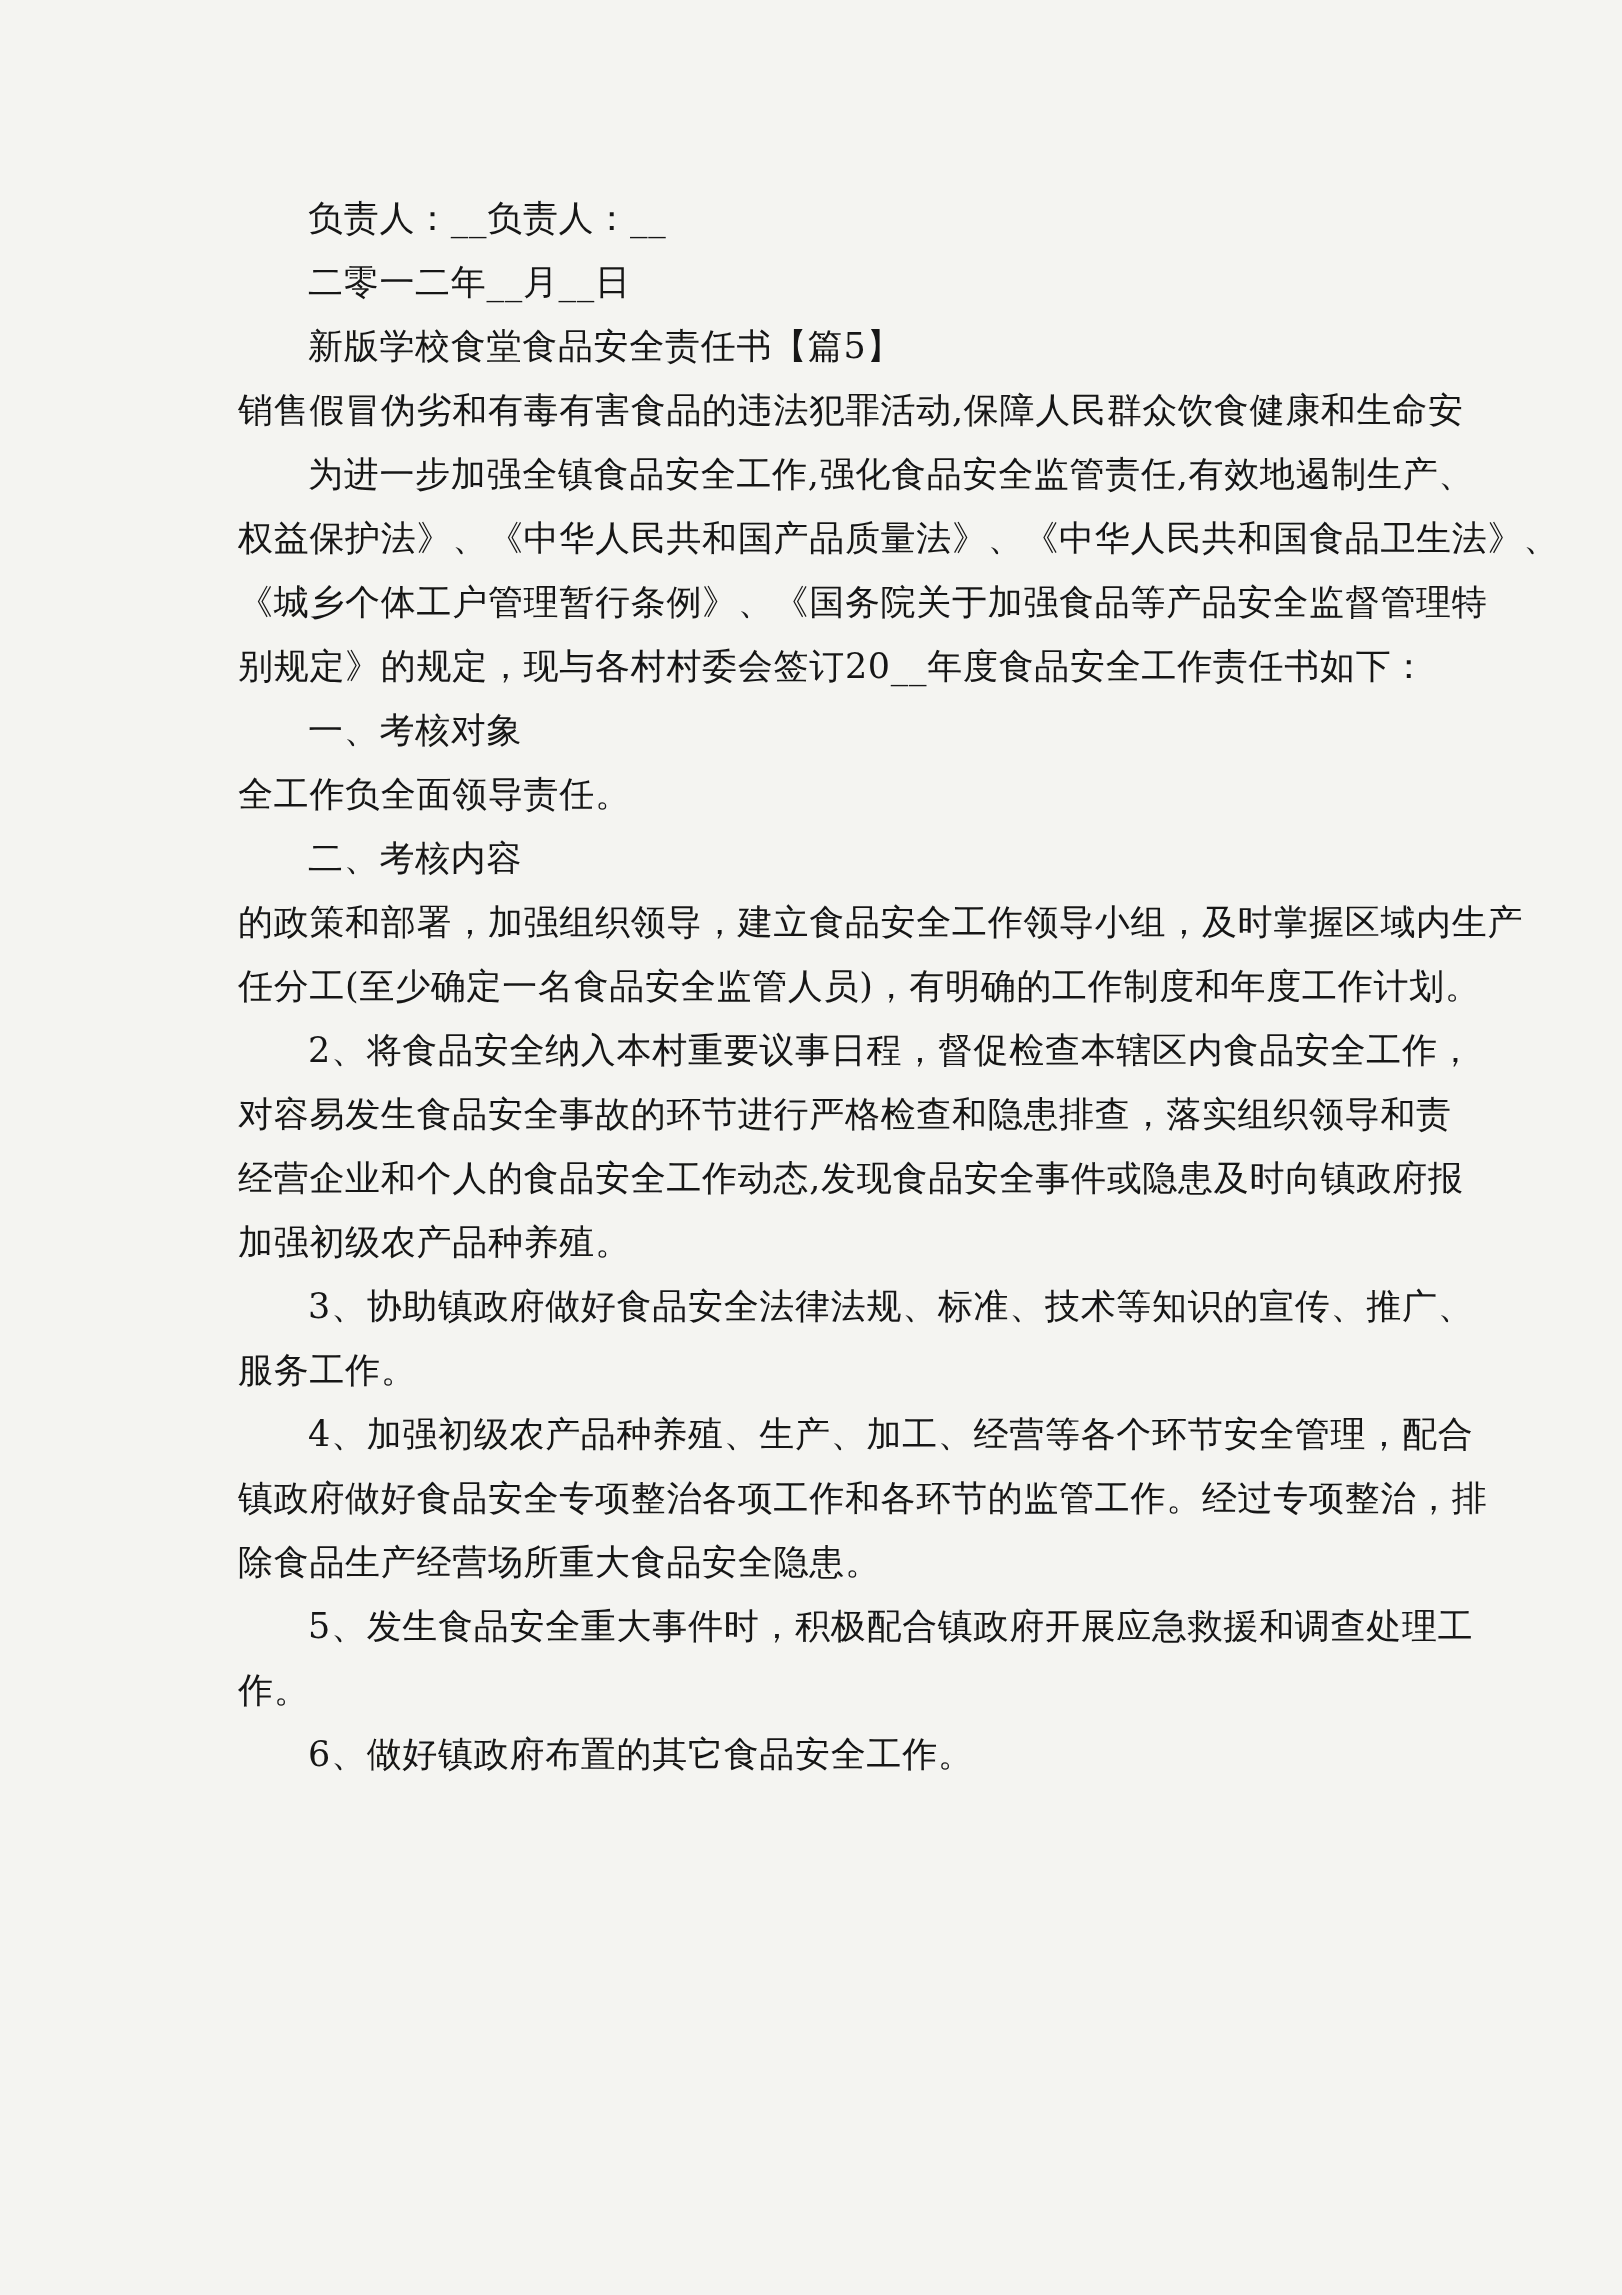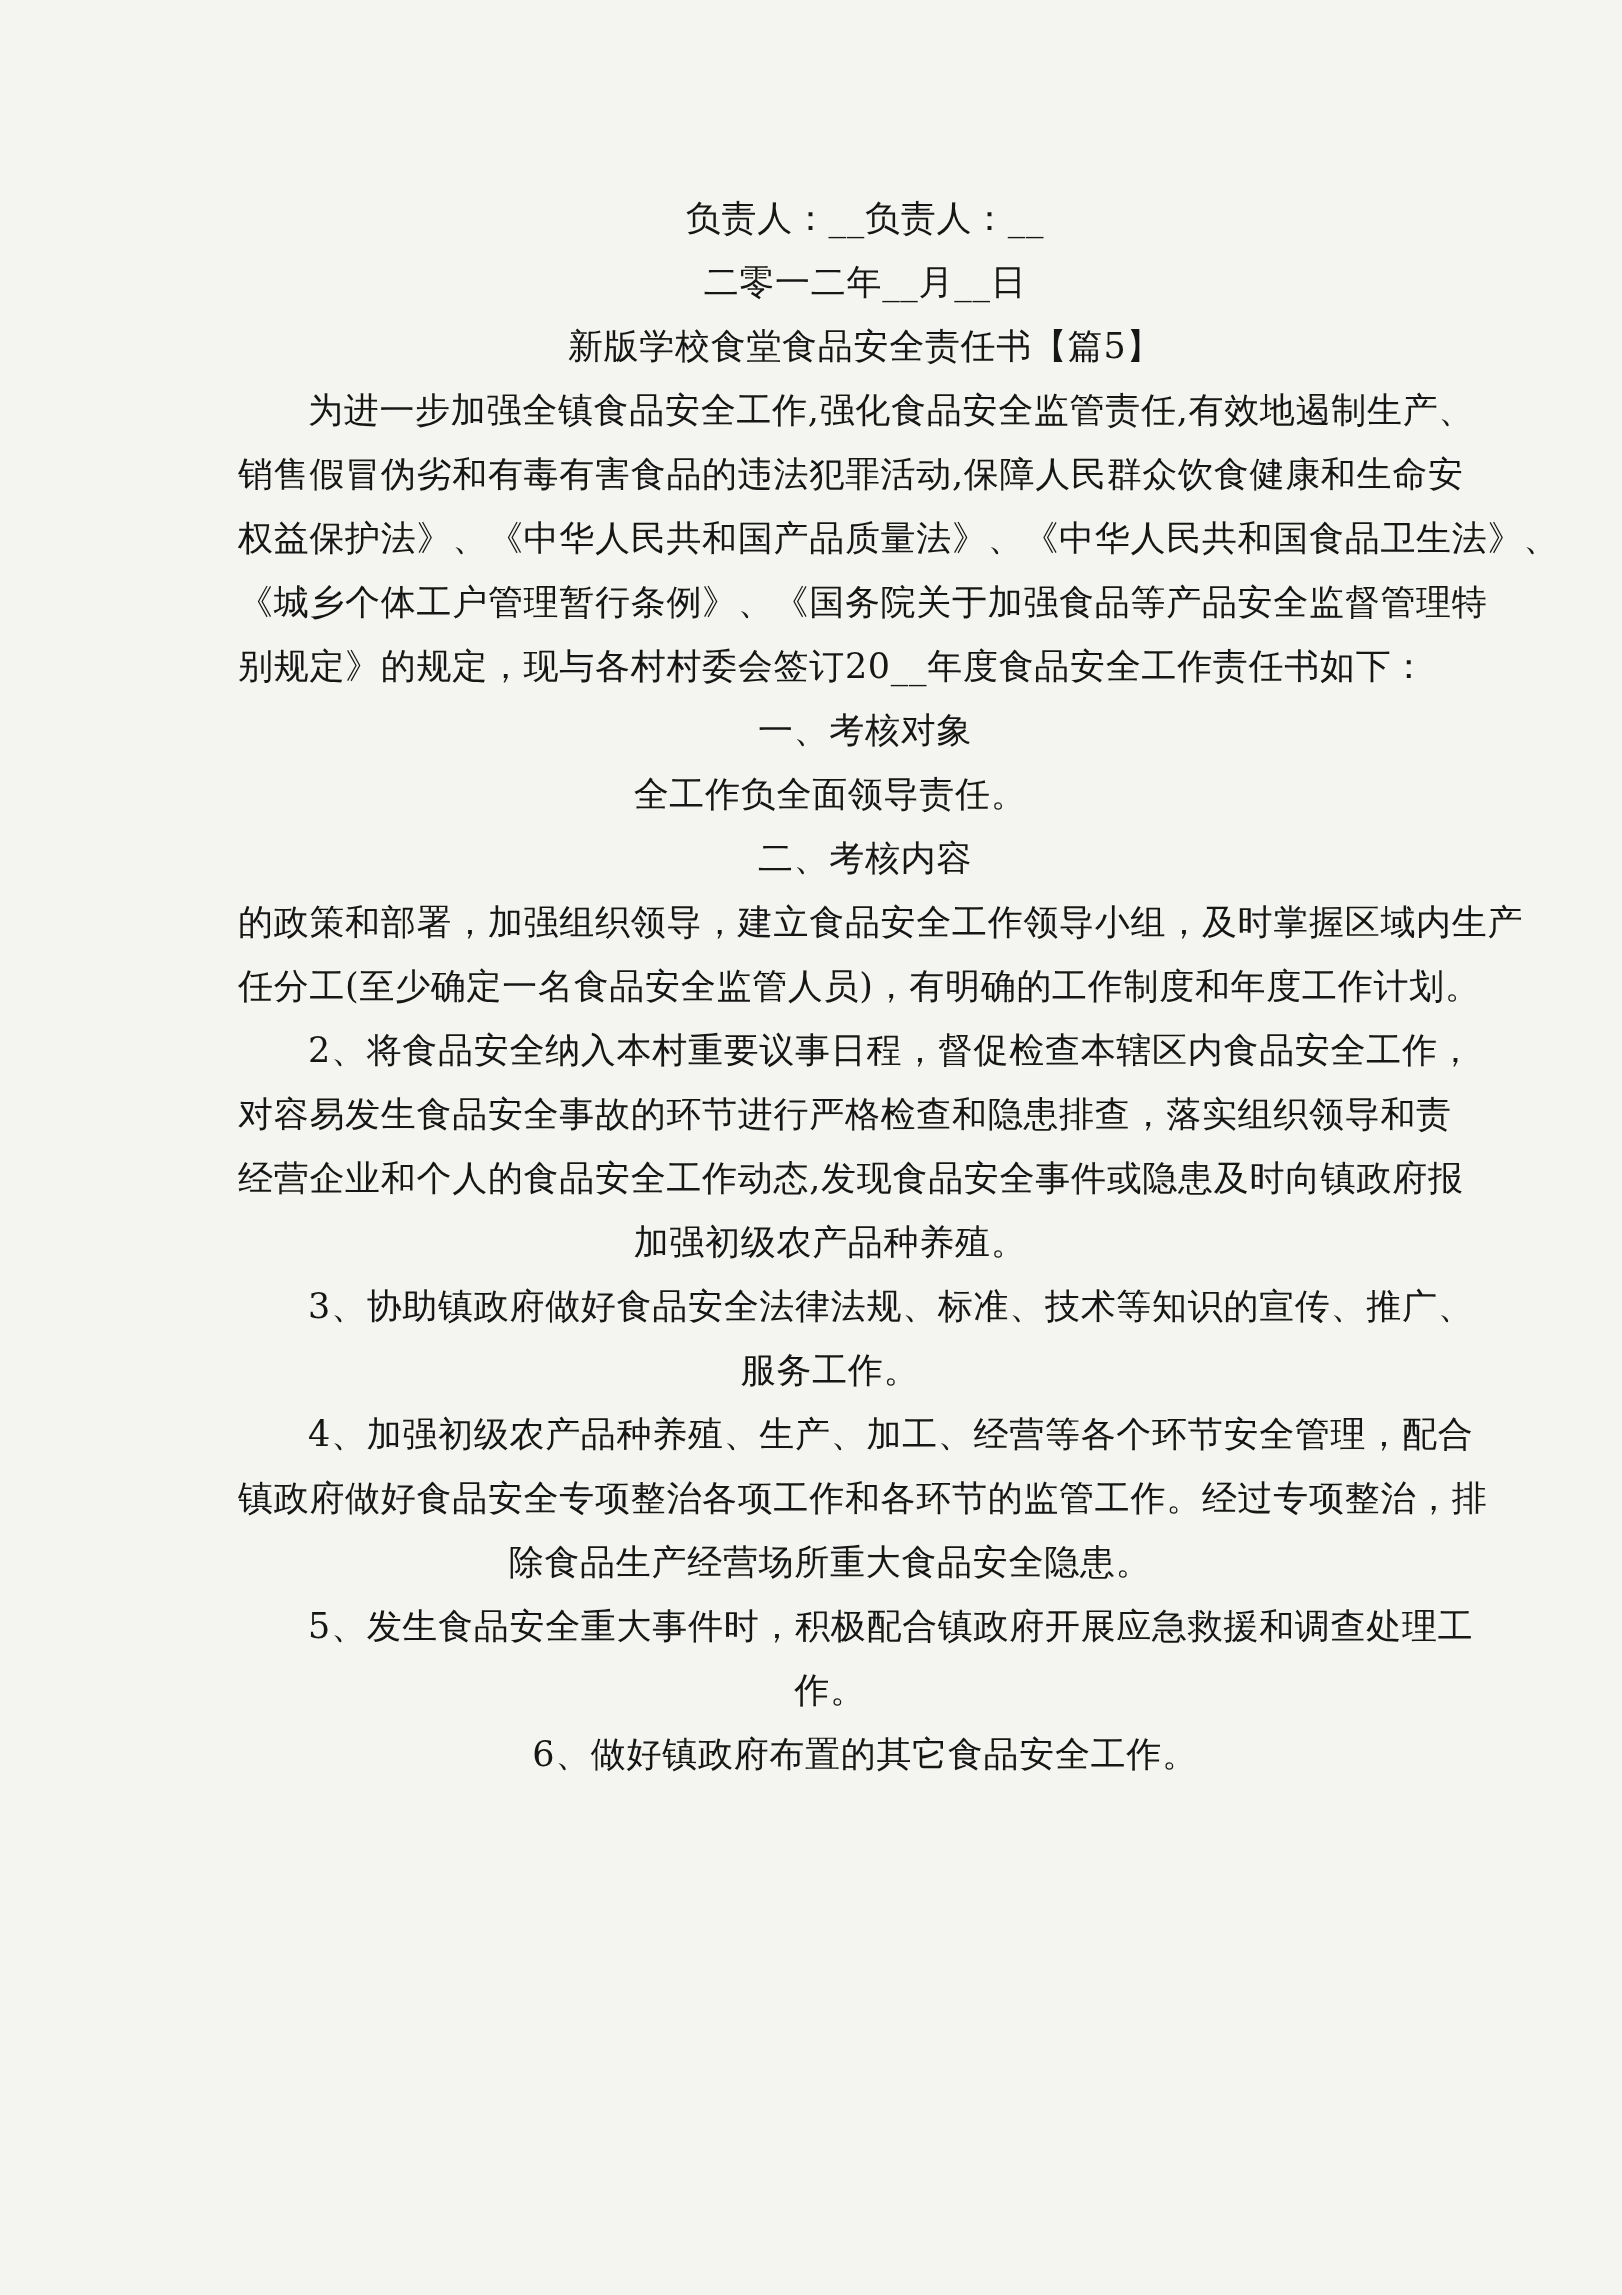--- a/index.html
+++ b/index.html
@@ -7,21 +7,20 @@
   body {
     background: #f4f4f1;
     font-family: "DejaVu Serif", "Liberation Serif", serif;
   }
   .page {
     position: relative;
     width: 1623px;
     height: 2295px;
     overflow: hidden;
     background: #f4f4f1;
-    text-align: center;
   }
   .doc-lines {
     position: absolute;
     left: 238px;
     top: 186px;
     width: 1184px;
   }
   .line {
     font-size: 35px;
     line-height: 64px;
@@ -36,22 +35,22 @@
   }
 </style>
 </head>
 <body>
 
 <div class="page">
   <div class="doc-lines">
       <div class="line indent">负责人：__负责人：__</div>
       <div class="line indent">二零一二年__月__日</div>
       <div class="line indent">新版学校食堂食品安全责任书【篇5】</div>
+      <div class="line">销售假冒伪劣和有毒有害食品的违法犯罪活动,保障人民群众饮食健康和生命安</div>
       <div class="line indent">为进一步加强全镇食品安全工作,强化食品安全监管责任,有效地遏制生产、</div>
-      <div class="line">销售假冒伪劣和有毒有害食品的违法犯罪活动,保障人民群众饮食健康和生命安</div>
       <div class="line">权益保护法》、《中华人民共和国产品质量法》、《中华人民共和国食品卫生法》、</div>
       <div class="line">《城乡个体工户管理暂行条例》、《国务院关于加强食品等产品安全监督管理特</div>
       <div class="line">别规定》的规定，现与各村村委会签订20__年度食品安全工作责任书如下：</div>
       <div class="line indent">一、考核对象</div>
       <div class="line">全工作负全面领导责任。</div>
       <div class="line indent">二、考核内容</div>
       <div class="line">的政策和部署，加强组织领导，建立食品安全工作领导小组，及时掌握区域内生产</div>
       <div class="line">任分工(至少确定一名食品安全监管人员)，有明确的工作制度和年度工作计划。</div>
       <div class="line indent">2、将食品安全纳入本村重要议事日程，督促检查本辖区内食品安全工作，</div>
       <div class="line">对容易发生食品安全事故的环节进行严格检查和隐患排查，落实组织领导和责</div>

